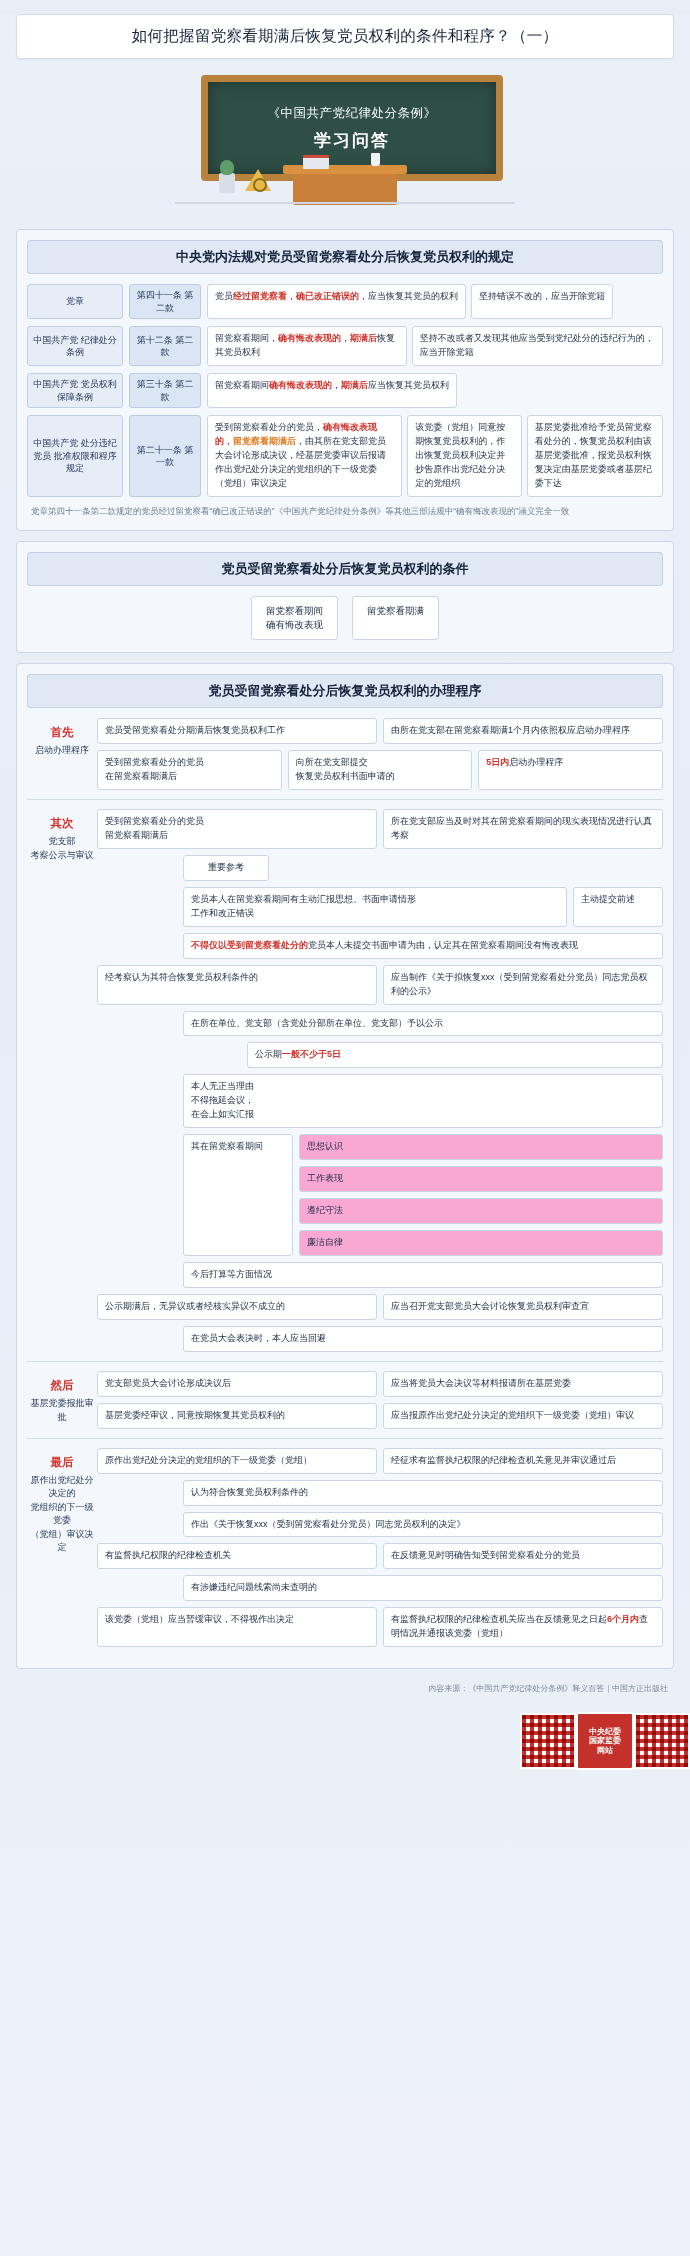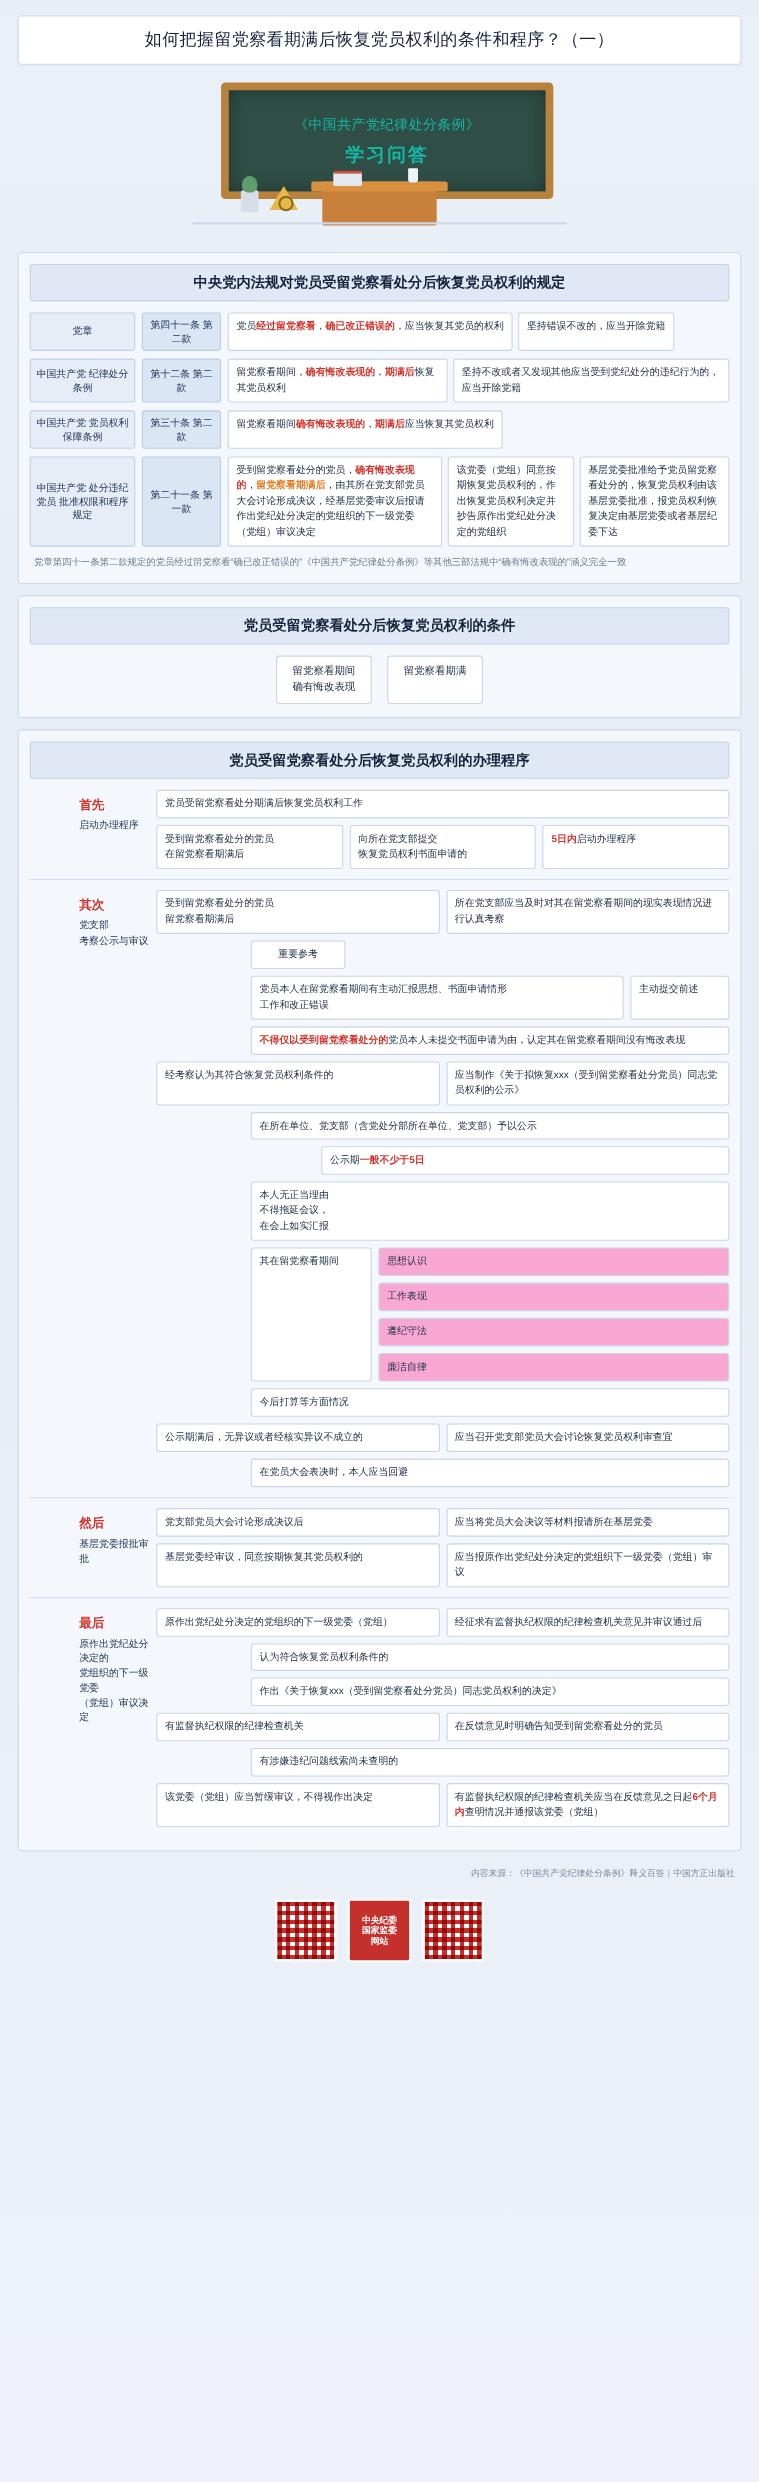--- a/index.html
+++ b/index.html
@@ -39,21 +39,21 @@
     margin:10px auto 6px auto;
     width:340px;
     height:150px;
     position:relative;
   }
   .board{
     position:absolute;left:26px;top:6px;width:288px;height:92px;
     background:#2f4f46;border:7px solid #b8823c;border-radius:4px;
     box-shadow:inset 0 0 16px rgba(0,0,0,.35);
     display:flex;flex-direction:column;align-items:center;justify-content:center;
-    color:#14b8a6;
+    color:#ffffff;
   }
   .board .l1{font-size:12.5px;letter-spacing:.5px;}
   .board .l2{font-size:17px;font-weight:bold;margin-top:7px;letter-spacing:2px;}
   .desk{
     position:absolute;left:118px;top:96px;width:104px;height:40px;
     background:#c8803a;border-radius:2px;
   }
   .desk:before{
     content:"";position:absolute;left:-10px;top:0;width:124px;height:9px;
     background:#d9913f;border-radius:2px;
@@ -146,22 +146,22 @@
   
   .cond-wrap{display:flex;justify-content:center;gap:14px;margin-top:4px;}
   .cond{
     background:#ffffff;border:1px solid #c9d6e8;border-radius:3px;
     font-size:9.5px;color:#22304a;padding:7px 14px;line-height:1.5;text-align:center;
   }
 
   
   .step{display:flex;margin-bottom:9px;}
   .step-lbl{
-    flex:0 0 70px;font-size:9px;line-height:1.5;
-    color:#1d3055;padding-top:6px;margin-left:45px;
+    flex:0 0 70px;text-align:center;font-size:9px;line-height:1.5;
+    color:#1d3055;padding-top:6px;
   }
   .step-lbl .big{display:block;font-size:11.5px;font-weight:bold;color:#d0342c;margin-bottom:3px;}
   .step-body{flex:1;display:flex;flex-direction:column;gap:6px;}
   .pair{display:flex;gap:6px;}
   .pair .box{flex:1;}
   .indent-1{margin-left:0;}
   .indent-2{margin-left:86px;}
   .indent-3{margin-left:150px;}
   .sep{height:1px;background:#d3dded;margin:9px 0 9px 0;}
 
@@ -170,21 +170,21 @@
     font-size:9px;line-height:1.55;color:#22304a;padding:5px 7px;box-sizing:border-box;
   }
   .w-half{width:48%;}
   .stack{display:flex;flex-direction:column;gap:6px;}
 
   
   .source{
     text-align:right;margin:14px 22px 0 0;font-size:8px;color:#7b8899;
   }
   .qr-row{
-    display:flex;justify-content:center;align-items:center;gap:10px;margin-top:18px;
+    display:flex;justify-content:flex-end;align-items:center;margin-top:18px;
   }
   .qr{
     width:52px;height:52px;
     background:
       repeating-linear-gradient(0deg,#c4302b 0 4px,#ffffff 4px 8px),
       repeating-linear-gradient(90deg,#c4302b 0 4px,#ffffff 4px 8px);
     background-blend-mode:multiply;
     border:2px solid #fff;
   }
   .qr.mid{
@@ -279,20 +279,21 @@
     <div class="panel-title">党员受留党察看处分后恢复党员权利的办理程序</div>
 
     <div class="step">
       <div class="step-lbl">
         <span class="big">首先</span>
         <span>启动办理程序</span>
       </div>
       <div class="step-body">
         <div class="pair">
           <div class="box">党员受留党察看处分期满后恢复党员权利工作</div>
+          <div class="box">由所在党支部在留党察看期满1个月内依照权应启动办理程序</div>
         </div>
         <div class="pair">
           <div class="box" style="white-space:pre-line;">受到留党察看处分的党员
 在留党察看期满后</div>
           <div class="box" style="white-space:pre-line;">向所在党支部提交
 恢复党员权利书面申请的</div>
           <div class="box"><span class="red">5日内</span>启动办理程序</div>
         </div>
       </div>
     </div>

